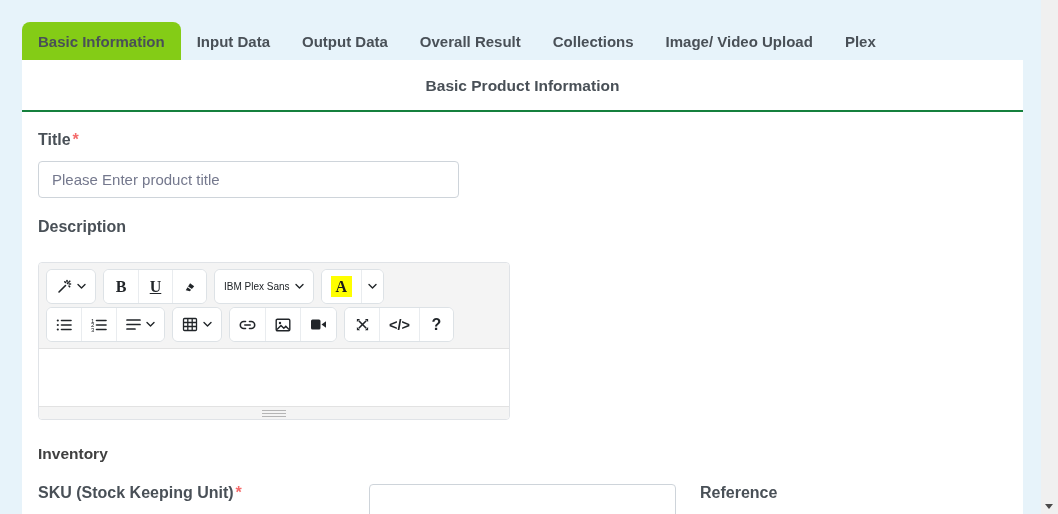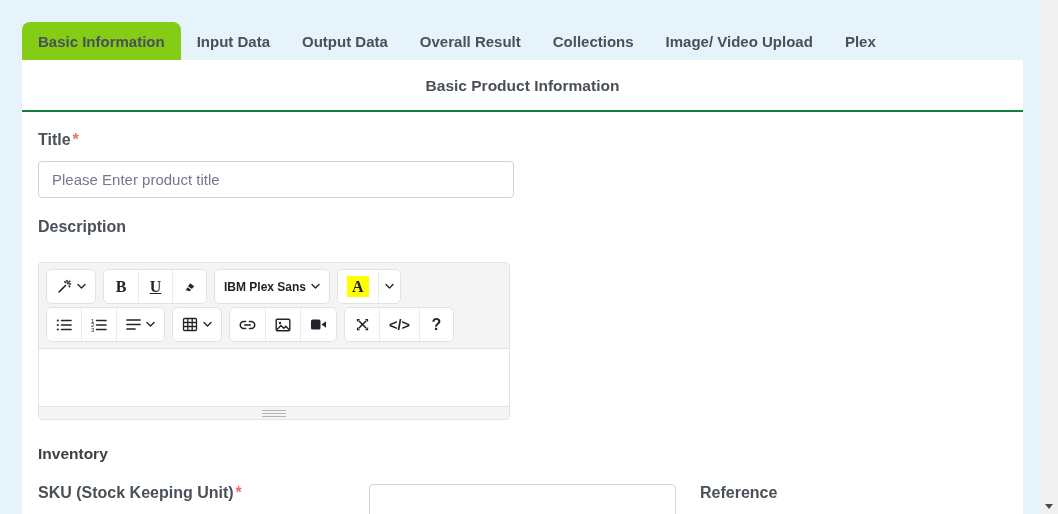--- a/index.html
+++ b/index.html
@@ -31,21 +31,21 @@
   }
   .card-body { padding:19px 16px 0 16px; }
 
   label.field-label {
     display:block; font-size:16px; font-weight:600; color:#495057;
     margin-bottom:12px;
   }
   .req { color:#f46a6a; font-weight:600; margin-left:2px; }
 
   .form-control {
-    display:block; width:476px; height:37px;
+    display:block; width:421px; height:37px;
     border:1px solid #ced4da; border-radius:4px;
     padding:0 13px; font-family:inherit; font-size:15px; color:#495057;
     background:#fff; outline:none;
   }
   .form-control::placeholder { color:#74788d; opacity:1; }
 
   .title-group { margin-bottom:20px; }
   .desc-group .field-label { margin-bottom:26px; }
 
   
@@ -62,21 +62,21 @@
   .tbtn {
     display:inline-flex; align-items:center; justify-content:center; gap:5px;
     min-width:34px; height:33px; padding:0 9px;
     background:#fff; border:none; border-left:1px solid #e9ecef;
     cursor:pointer; font-family:inherit; font-size:14px; color:#212529;
   }
   .tbtn:first-child { border-left:none; }
   .tbtn svg { display:block; }
   .glyph-serif { font-family:"Liberation Serif", serif; font-weight:700; font-size:16px; }
   .glyph-underline { text-decoration:underline; }
-  .font-name { font-size:12px; font-weight:700; color:#212529; }
+  .font-name { font-size:10px; font-weight:400; color:#212529; }
   .hl-a {
     font-family:"Liberation Serif", serif; font-weight:700; font-size:16px;
     background:#ffff00; color:#1a1a1a; padding:1px 5px; line-height:1.2;
   }
   .glyph-bold-sans { font-weight:700; font-size:14.5px; }
 
   .editable { height:57px; background:#fff; }
   .statusbar {
     height:13px; background:#f4f4f4; border-top:1px solid #e2e2e2;
     border-radius:0 0 4px 4px; display:flex; align-items:center; justify-content:center;

